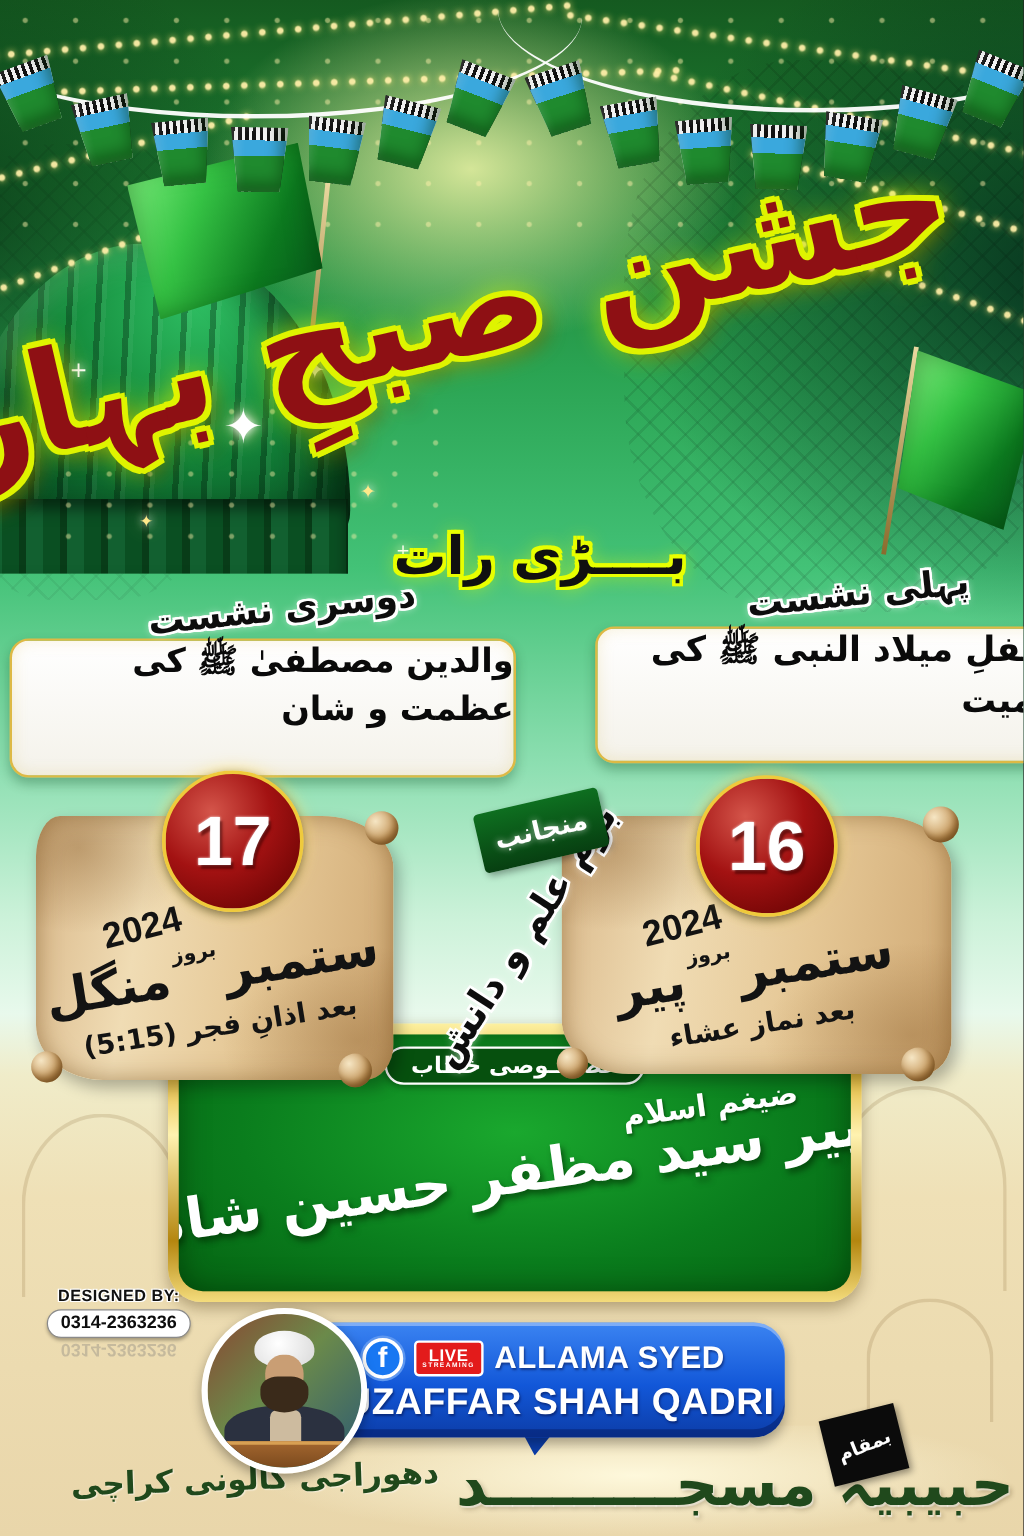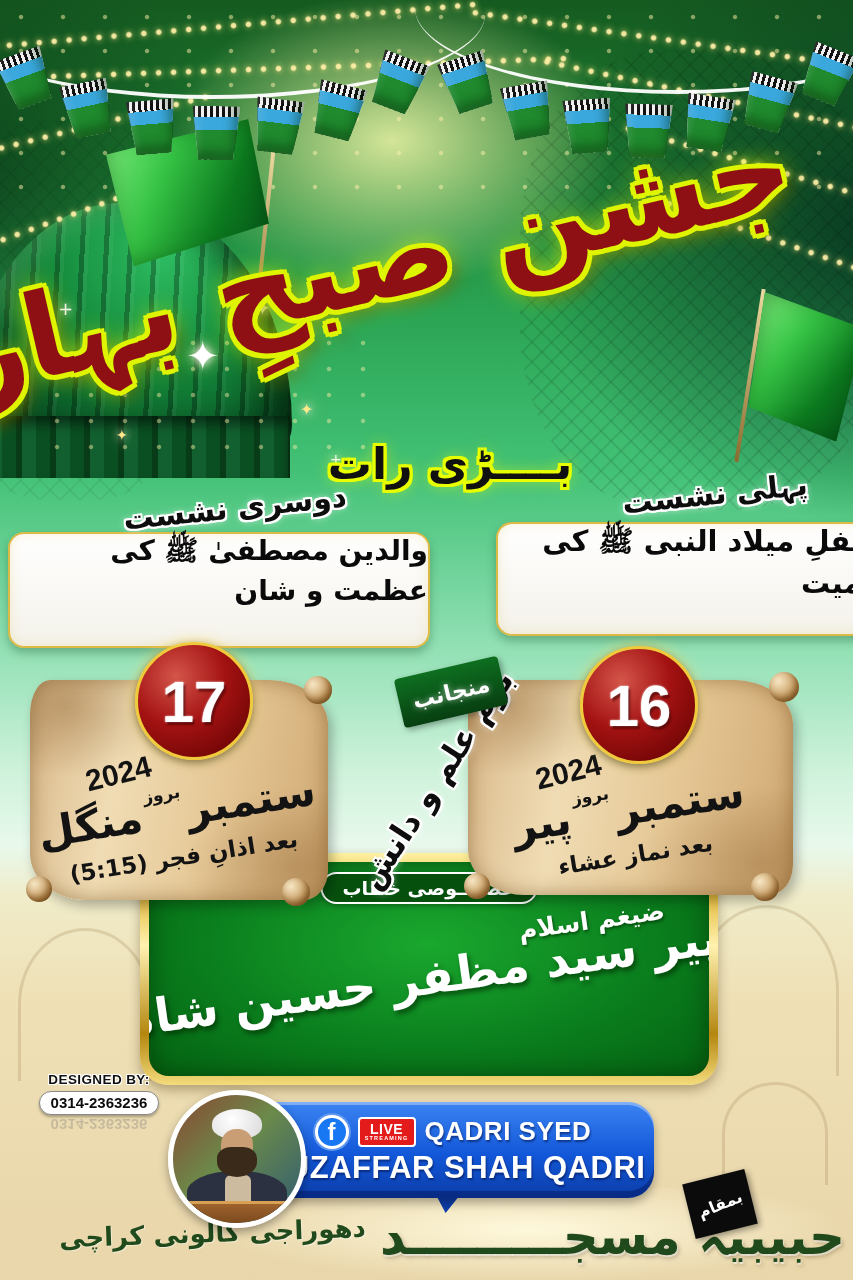--- a/index.html
+++ b/index.html
@@ -306,21 +306,21 @@
 
   <div class="abs bluebanner">
     <div class="bb-row">
       <div class="fb">
         <span>f</span>
       </div>
       <div class="livebadge">
         <span class="lv">LIVE</span>
         <span class="st">STREAMING</span>
       </div>
-      <span class="bb-l1">QADRI SYED</span>
+      <span class="bb-l1">ALLAMA SYED</span>
     </div>
     <div class="bb-l2">MUZAFFAR SHAH QADRI</div>
   </div>
   <div class="abs bb-tail"></div>
 
   <div class="abs bottomlight"></div>
   <div class="abs vbadge">
     <span class="urdu">بمقام</span>
   </div>
   <div class="abs venue urdu">

